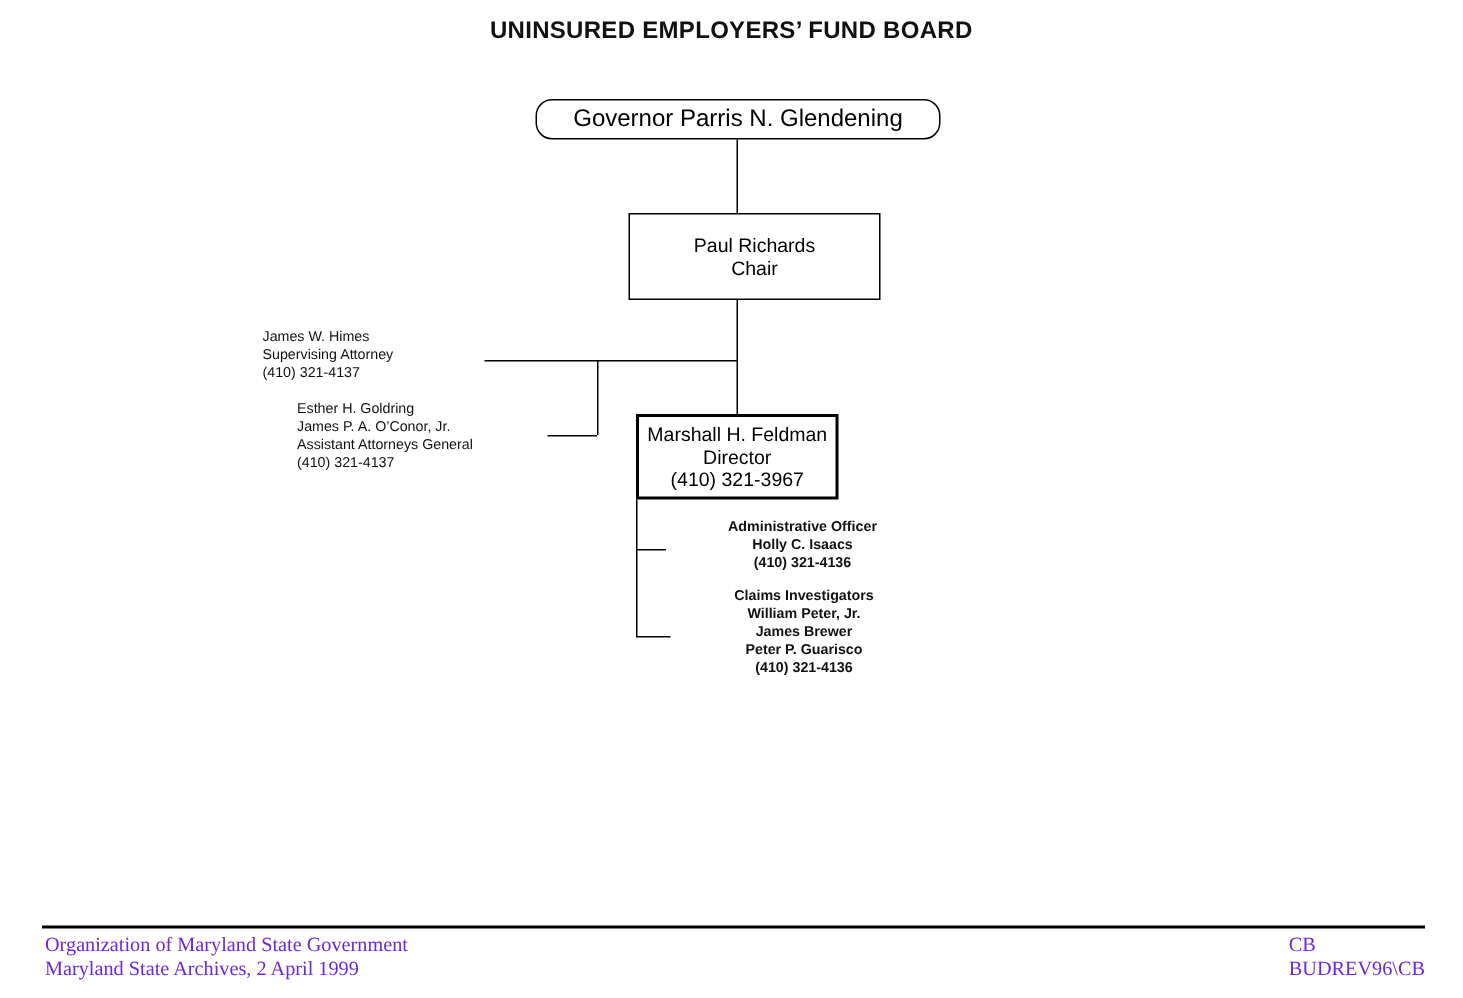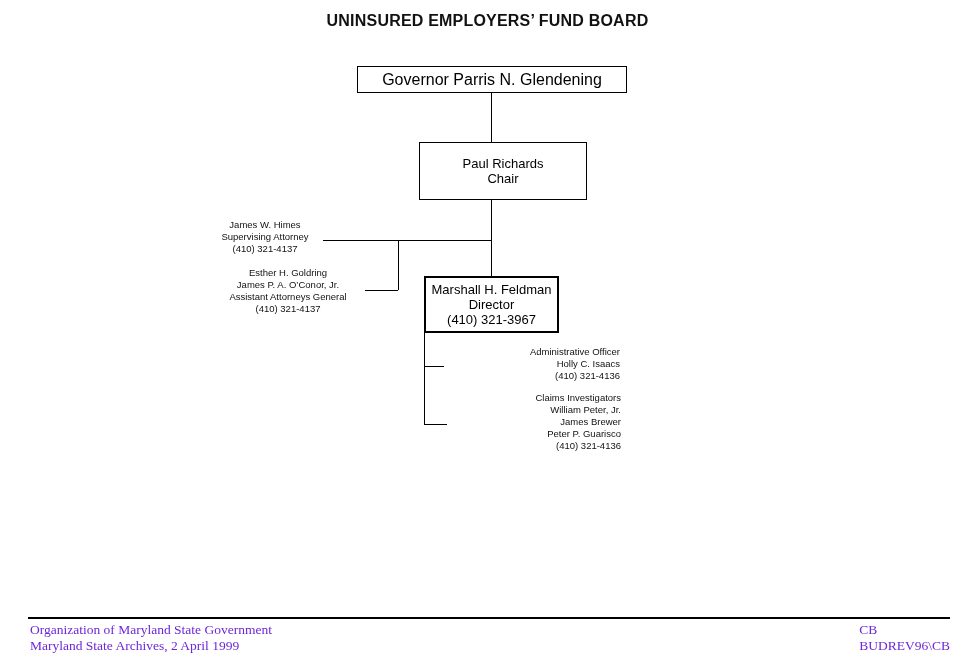--- a/index.html
+++ b/index.html
@@ -34,20 +34,21 @@
     background: #ffffff;
     display: flex;
     flex-direction: column;
     align-items: center;
     justify-content: center;
     text-align: center;
   }
   .org-box.governor {
     left: 357px; top: 66px; width: 270px; height: 27px;
     font-size: 16px;
+    border-radius: 11px;
   }
   .org-box.chair {
     left: 407px; top: 142px; width: 168px; height: 58px;
     font-size: 13px; line-height: 15px; margin-left: 12px;
   }
   .org-box.director {
     left: 424px; top: 276px; width: 135px; height: 57px;
     border-width: 2px;
     font-size: 13px; line-height: 15px; text-align: center;
   }
@@ -56,22 +57,22 @@
     background: #000000;
   }
   .vline { width: 1px; }
   .hline { height: 1px; }
   .side-note {
     position: absolute;
     font-size: 9.5px;
     line-height: 11.9px;
     color: #111111;
   }
-  .side-note.centered { text-align: center; }
-  .side-note.lefted { text-align: right; }
+  .side-note.centered { }
+  .side-note.lefted { text-align: center; font-weight: bold; }
   .note-supervising { left: 175px; top: 219px; width: 180px; }
   .note-assistant   { left: 198px; top: 267px; width: 180px; }
   .note-admin       { left: 450px; top: 346px; width: 170px; }
   .note-claims      { left: 451px; top: 392px; width: 170px; }
   .footer-rule {
     position: absolute;
     left: 28px; top: 617px;
     width: 922px; height: 2px;
     background: #000000;
   }

